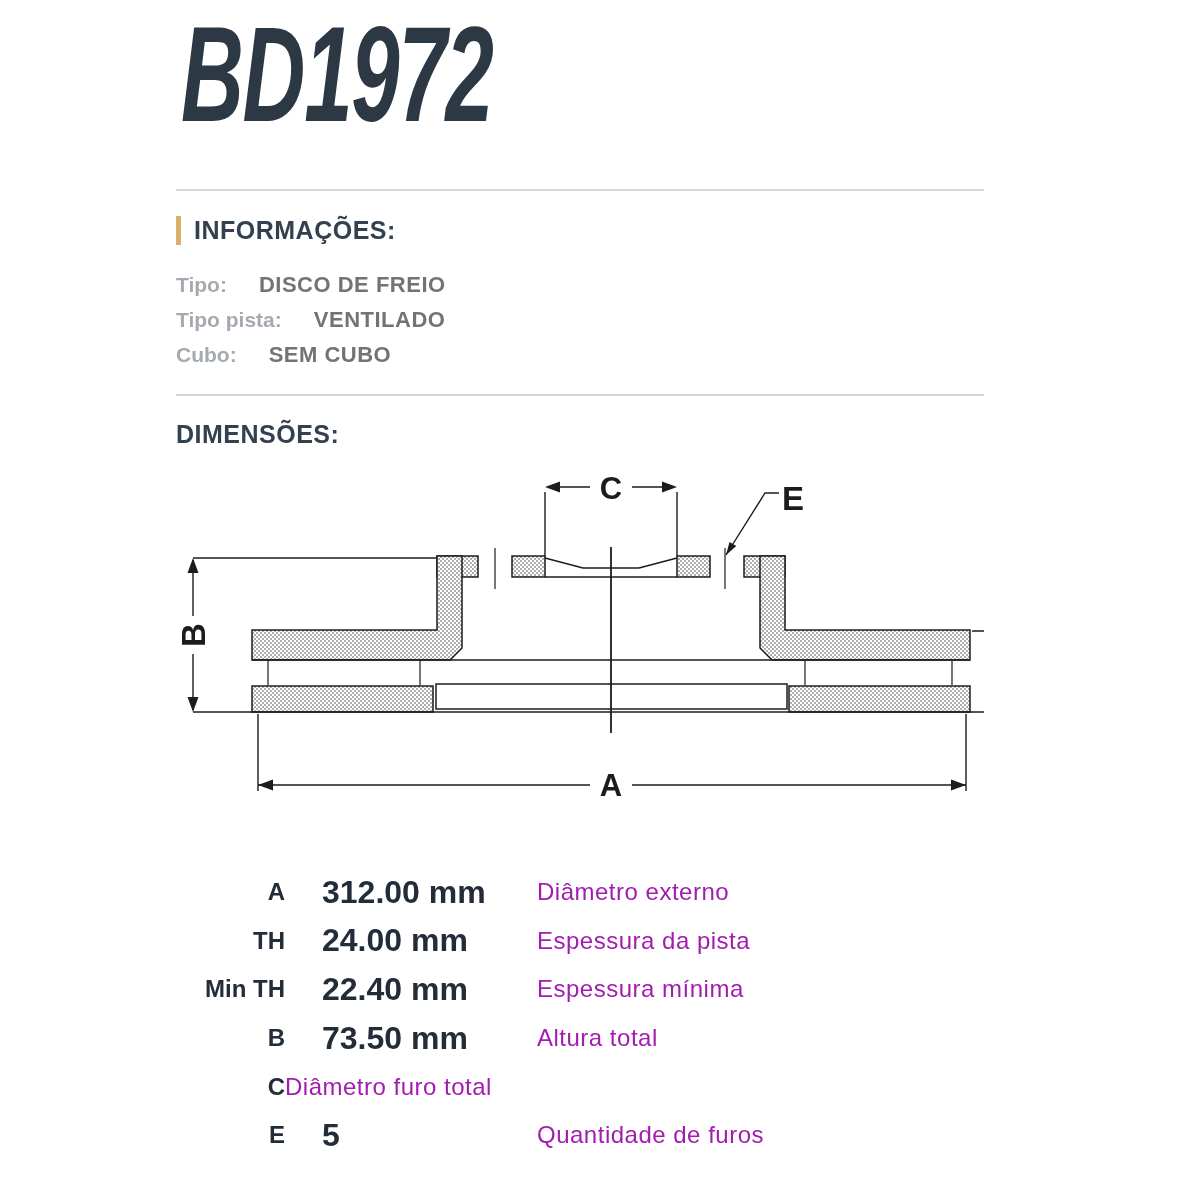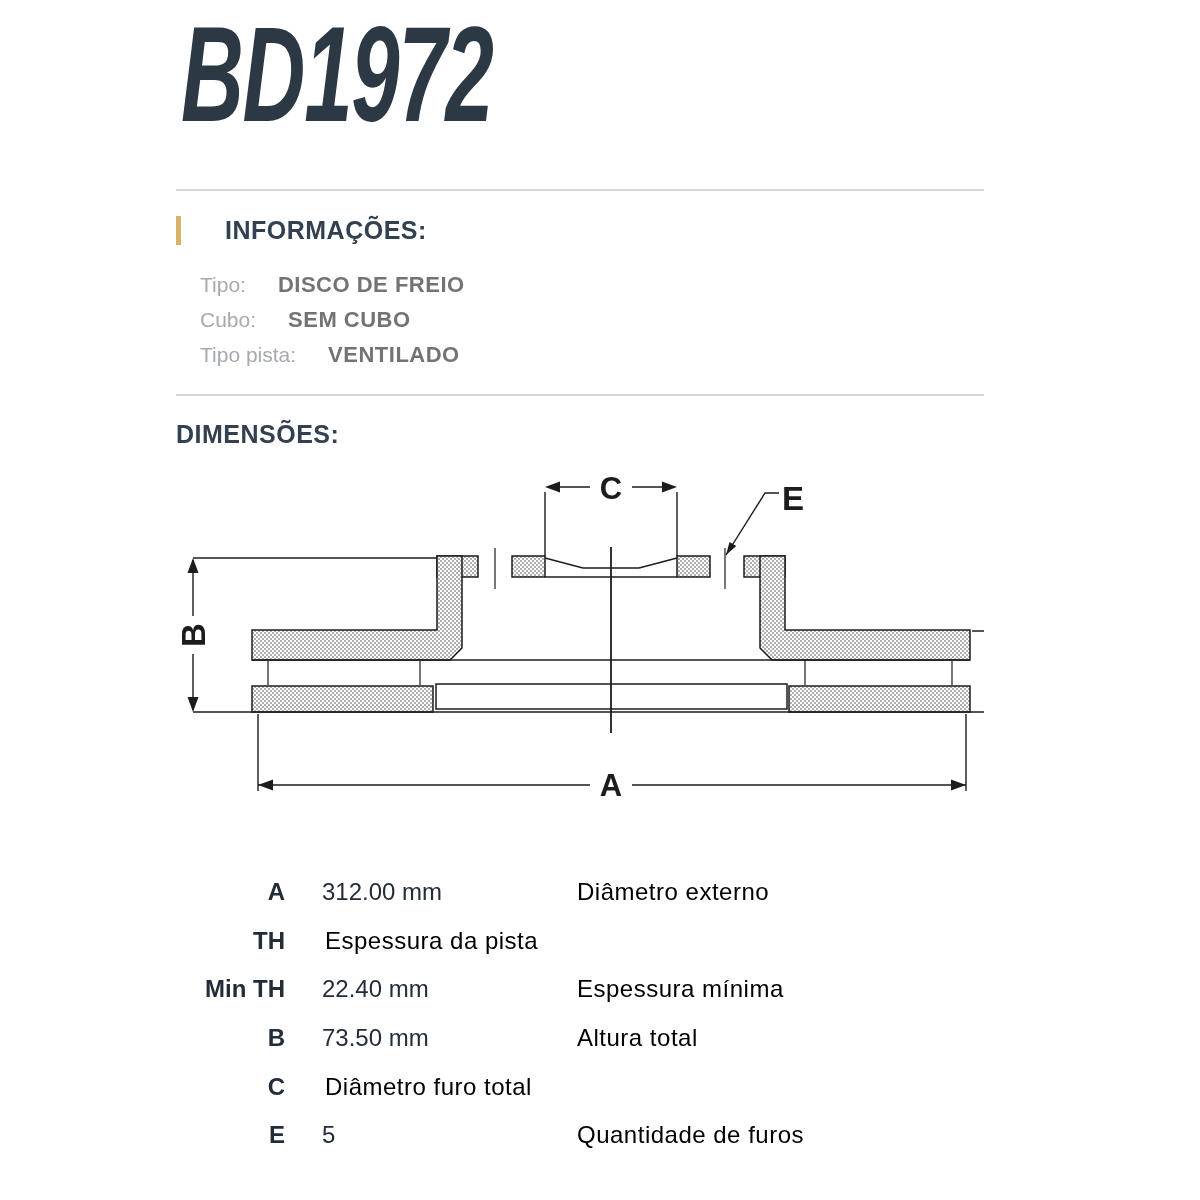--- a/index.html
+++ b/index.html
@@ -15,40 +15,40 @@
     color:#2d3845;
     transform:scaleX(0.64); transform-origin:left top;
     letter-spacing:-2px; white-space:nowrap;
   }
 
   .sep { position:absolute; left:176px; width:874px; height:2px; background:#d6d6d6; }
   .sep1 { top:189px; }
   .sep2 { top:394px; }
 
   .section-heading { position:absolute; left:176px; display:flex; align-items:stretch; height:29px; }
-  .h-info { top:216px;gap:31px; }
+  .h-info { top:216px; }
   .h-dim  { top:420px;flex-direction:column; }
   .gold-bar { width:5px; background:#d9b169; margin-right:13px; }
   .section-heading .h-text {
     font-size:25px; font-weight:bold; color:#33404f;
     letter-spacing:0.5px; line-height:29px; white-space:nowrap;
   }
 
   .info-rows { position:absolute; left:176px; top:267px; }
   .info-row { height:35px; line-height:35px; white-space:nowrap; }
-  .info-label { font-size:21px; font-weight:normal; color:#a4aab0;margin-left:24px; }
+  .info-label { font-size:21px; font-weight:bold; color:#a4aab0; }
   .info-value { font-size:22px; font-weight:bold; color:#737373; margin-left:32px; letter-spacing:0.5px; }
 
   .drawing { position:absolute; left:150px; top:455px; }
 
   .spec-table { position:absolute; left:0; top:868px; width:1050px; }
   .spec-row { display:flex; align-items:center; height:48.6px; }
   .spec-key   { width:285px; text-align:right; font-size:24px; font-weight:bold; color:#232d3a; white-space:nowrap; }
-  .spec-value { width:215px; margin-left:37px; font-size:24px; font-weight:normal; color:#232d3a; white-space:nowrap; }
-  .spec-desc  { font-size:24px; color:#000000; letter-spacing:0.5px; white-space:nowrap;margin-left:40px; }
+  .spec-value { width:215px; margin-left:37px; font-size:32px; font-weight:bold; color:#232d3a; white-space:nowrap; }
+  .spec-desc  { font-size:24px; color:#a21caf; letter-spacing:0.5px; white-space:nowrap; }
 
   svg text { font-family:"Liberation Sans", sans-serif; }
 </style>
 </head>
 <body>
 
 <div class="page">
 
   <h1 class="title">BD1972</h1>
 
@@ -57,24 +57,24 @@
   <div class="section-heading h-info">
     <span class="gold-bar"></span>
     <span class="h-text">INFORMAÇÕES:</span>
   </div>
 
   <div class="info-rows">
     <div class="info-row">
       <span class="info-label">Tipo:</span><span class="info-value">DISCO DE FREIO</span>
     </div>
     <div class="info-row">
-      <span class="info-label">Cubo:</span><span class="info-value">SEM CUBO</span>
+      <span class="info-label">Tipo pista:</span><span class="info-value">VENTILADO</span>
     </div>
     <div class="info-row">
-      <span class="info-label">Tipo pista:</span><span class="info-value">VENTILADO</span>
+      <span class="info-label">Cubo:</span><span class="info-value">SEM CUBO</span>
     </div>
   </div>
 
   <div class="sep sep2"></div>
 
   <div class="section-heading h-dim">
     <span class="gold-bar"></span>
     <span class="h-text">DIMENSÕES:</span>
   </div>
 
@@ -160,20 +160,21 @@
   </svg>
 
   <div class="spec-table">
     <div class="spec-row">
       <span class="spec-key">A</span>
       <span class="spec-value">312.00 mm</span>
       <span class="spec-desc">Diâmetro externo</span>
     </div>
     <div class="spec-row">
       <span class="spec-key">TH</span>
+      <span class="spec-value">24.00 mm</span>
       <span class="spec-desc">Espessura da pista</span>
     </div>
     <div class="spec-row">
       <span class="spec-key">Min TH</span>
       <span class="spec-value">22.40 mm</span>
       <span class="spec-desc">Espessura mínima</span>
     </div>
     <div class="spec-row">
       <span class="spec-key">B</span>
       <span class="spec-value">73.50 mm</span>

